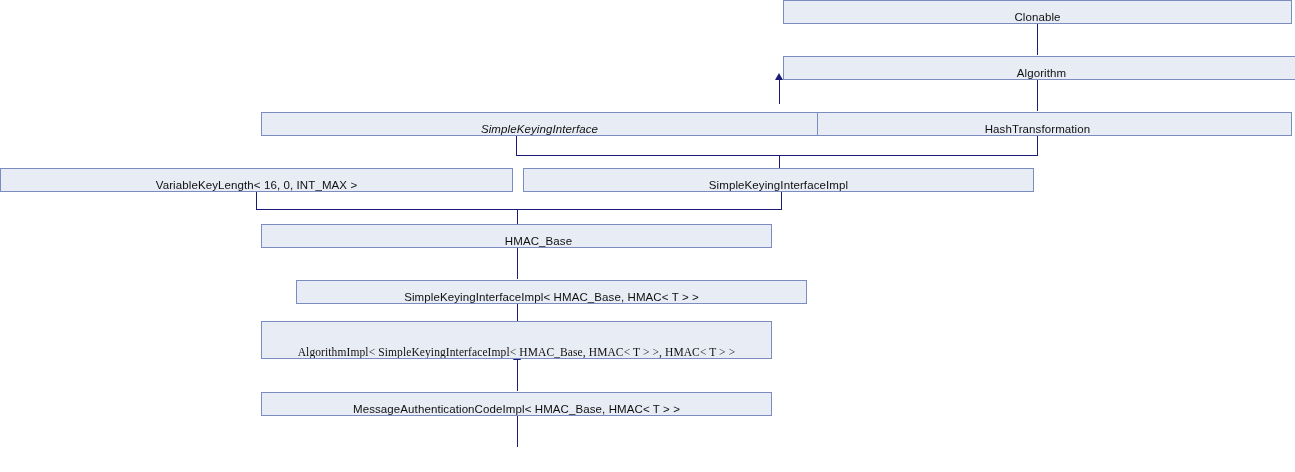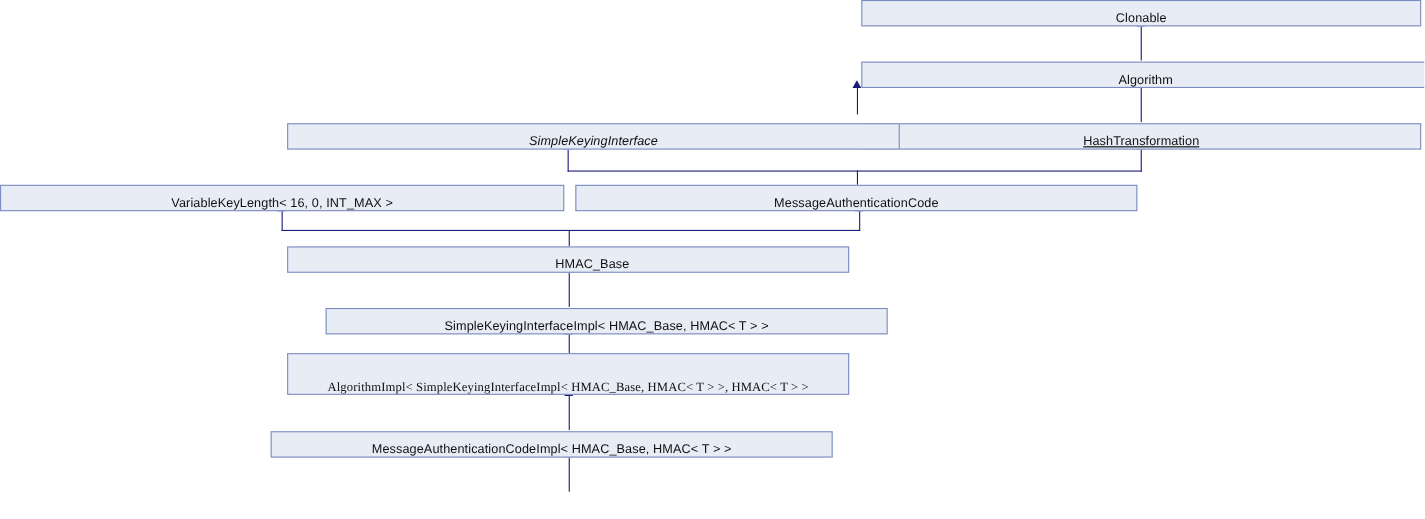--- a/index.html
+++ b/index.html
@@ -103,46 +103,46 @@
   <div class="arrow-up" style="left:513px; top:409px;"></div>
 
   <div class="node" style="left:783px; top:0px; width:509px; height:24px;">
     <span class="label">Clonable</span>
   </div>
 
   <div class="node" style="left:783px; top:56px; width:517px; height:24px;">
     <span class="label">Algorithm</span>
   </div>
 
-  <div class="node" style="left:783px; top:112px; width:509px; height:24px;text-decoration:underline;">
+  <div class="node" style="left:783px; top:112px; width:509px; height:24px;">
     <span class="label">HashTransformation</span>
   </div>
 
   <div class="node" style="left:261px; top:112px; width:557px; height:24px;font-style:italic;">
     <span class="label">SimpleKeyingInterface</span>
   </div>
 
   <div class="node" style="left:0px; top:168px; width:513px; height:24px;">
     <span class="label">VariableKeyLength&lt; 16, 0, INT_MAX &gt;</span>
   </div>
 
   <div class="node" style="left:523px; top:168px; width:511px; height:24px;">
-    <span class="label">MessageAuthenticationCode</span>
+    <span class="label">SimpleKeyingInterfaceImpl</span>
   </div>
 
   <div class="node" style="left:261px; top:224px; width:511px; height:24px;padding-left:44px;">
     <span class="label">HMAC_Base</span>
   </div>
 
   <div class="node" style="left:261px; top:280px; width:511px; height:24px;margin-left:35px;">
     <span class="label">SimpleKeyingInterfaceImpl&lt; HMAC_Base, HMAC&lt; T &gt; &gt;</span>
   </div>
 
   <div class="node" style="left:261px; top:321px; width:511px; height:38px;font-family:Liberation Serif, serif;">
     <span class="label">AlgorithmImpl&lt; SimpleKeyingInterfaceImpl&lt; HMAC_Base, HMAC&lt; T &gt; &gt;, HMAC&lt; T &gt; &gt;</span>
   </div>
 
-  <div class="node" style="left:246px; top:392px; width:511px; height:24px;">
+  <div class="node" style="left:261px; top:392px; width:511px; height:24px;">
     <span class="label">MessageAuthenticationCodeImpl&lt; HMAC_Base, HMAC&lt; T &gt; &gt;</span>
   </div>
 
 
 </div>
 
 </body></html>

